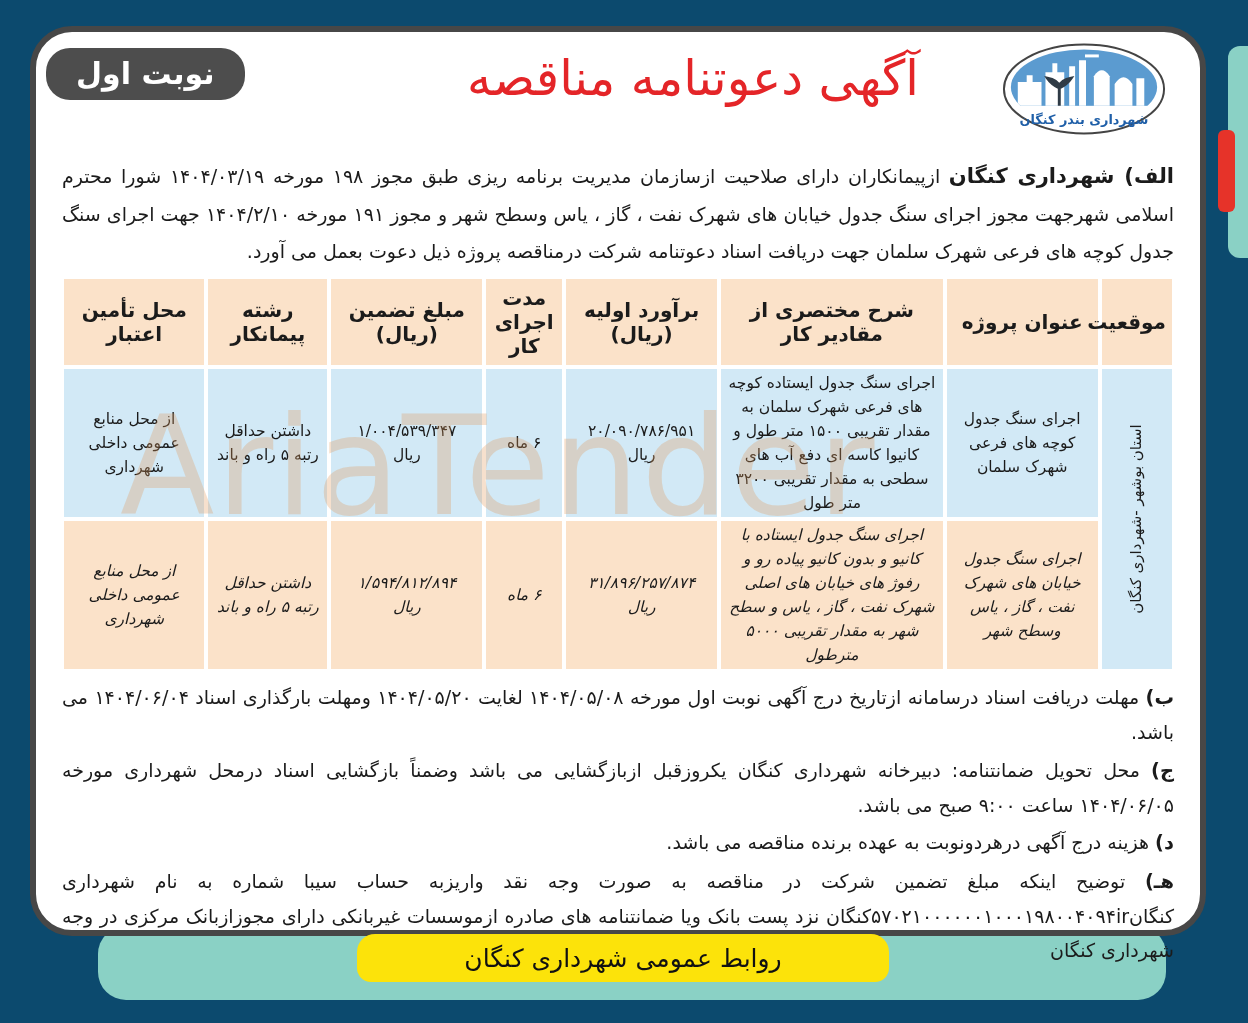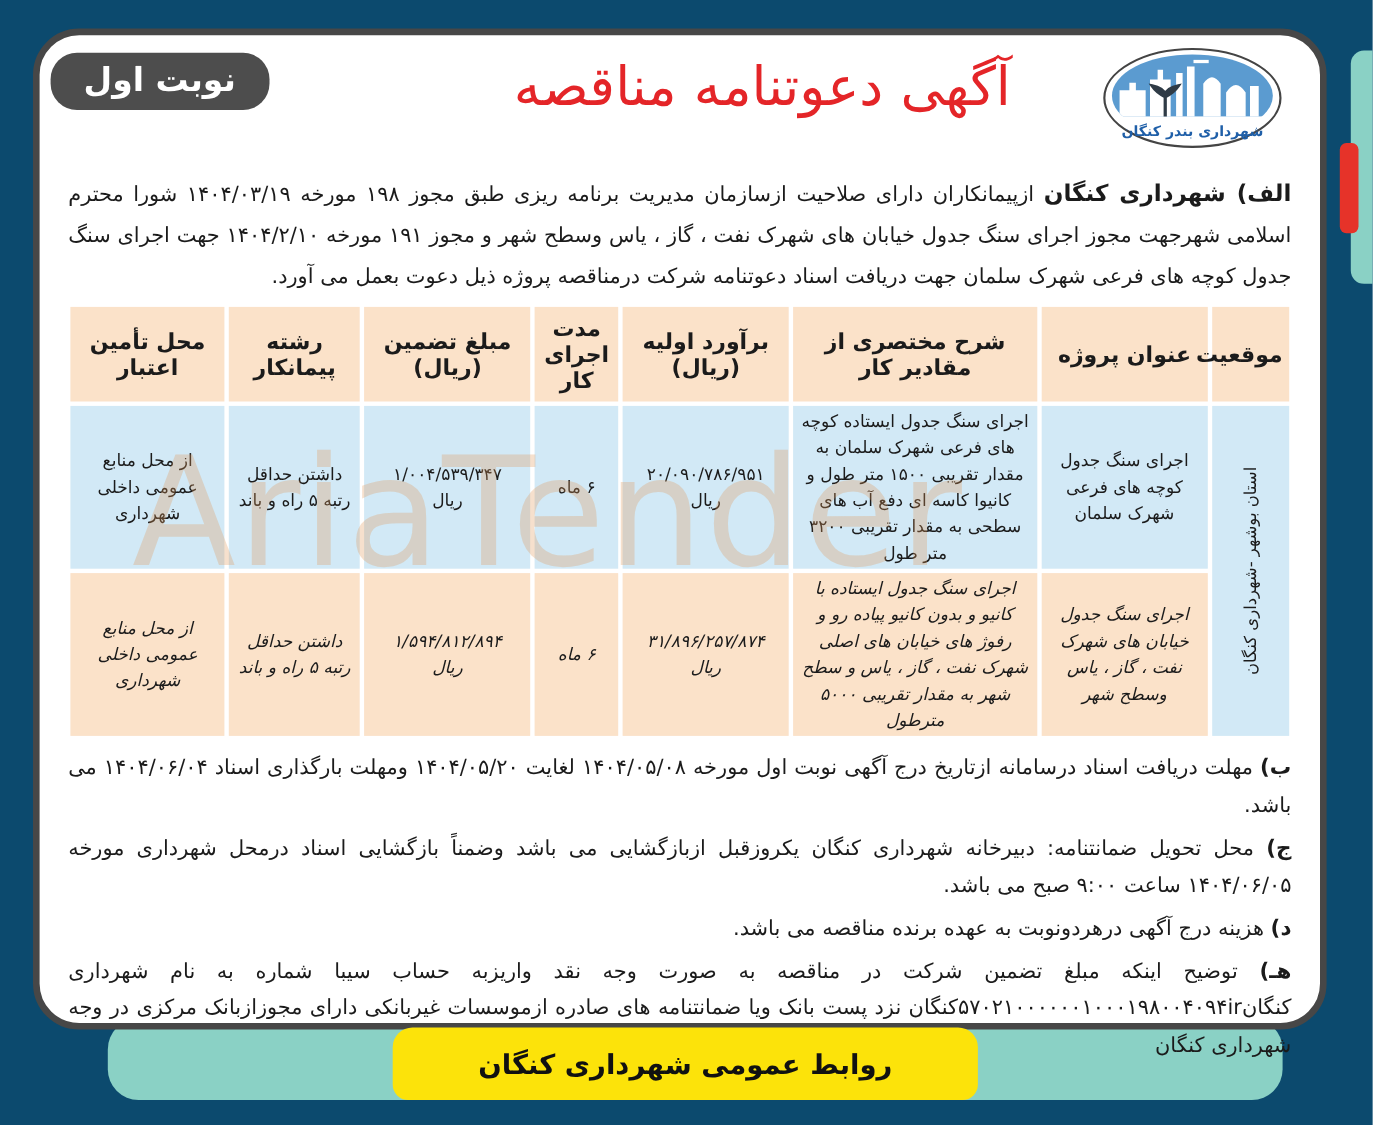--- a/index.html
+++ b/index.html
@@ -53,24 +53,24 @@
     white-space:nowrap;font-size:15px;
   }
   .amount{display:block;}
   .unit{display:block;}
 
   .notes{margin:8px 2px 0 2px;}
   .notes p{margin:0 0 4px 0;font-size:19px;line-height:1.78;text-align:justify;}
   .notes p b{font-size:19.5px;}
 
   .footer-box{
-    position:absolute;left:357px;top:934px;width:532px;height:66px;z-index:3;
+    position:absolute;left:357px;top:934px;width:532px;height:48px;z-index:3;
     background:#fce30a;border-radius:18px 18px 14px 14px;
     display:flex;align-items:center;justify-content:center;
-    font-size:25px;font-weight:bold;color:#111;
+    font-size:25px;font-weight:normal;color:#111;
   }
 
   .watermark{
     position:absolute;left:120px;top:398px;width:1000px;z-index:2;
     text-align:left;font-size:138px;font-weight:normal;
     color:rgba(224,152,88,0.30);pointer-events:none;direction:ltr;
     letter-spacing:2px;line-height:1;
   }
 </style>
 </head>

